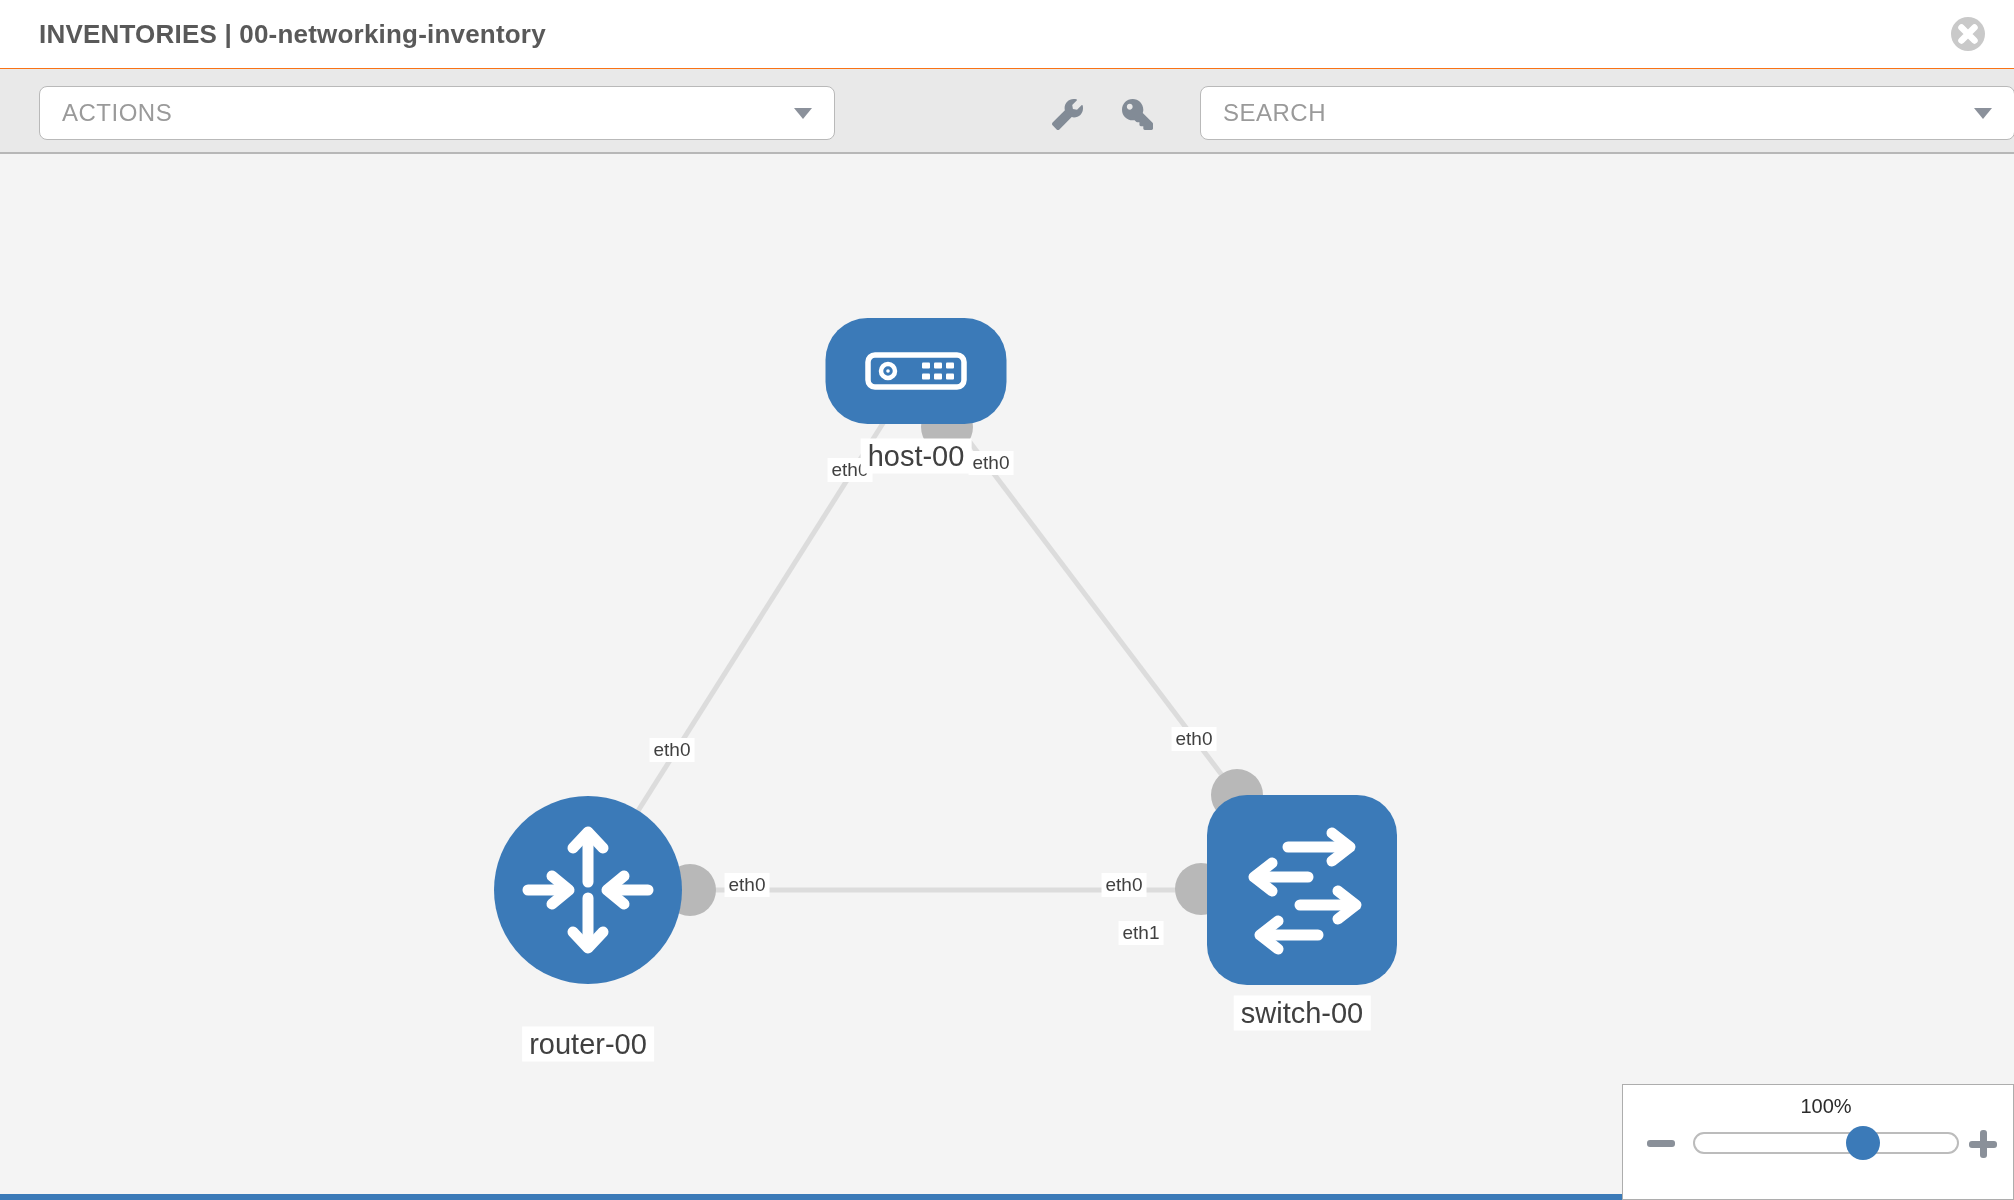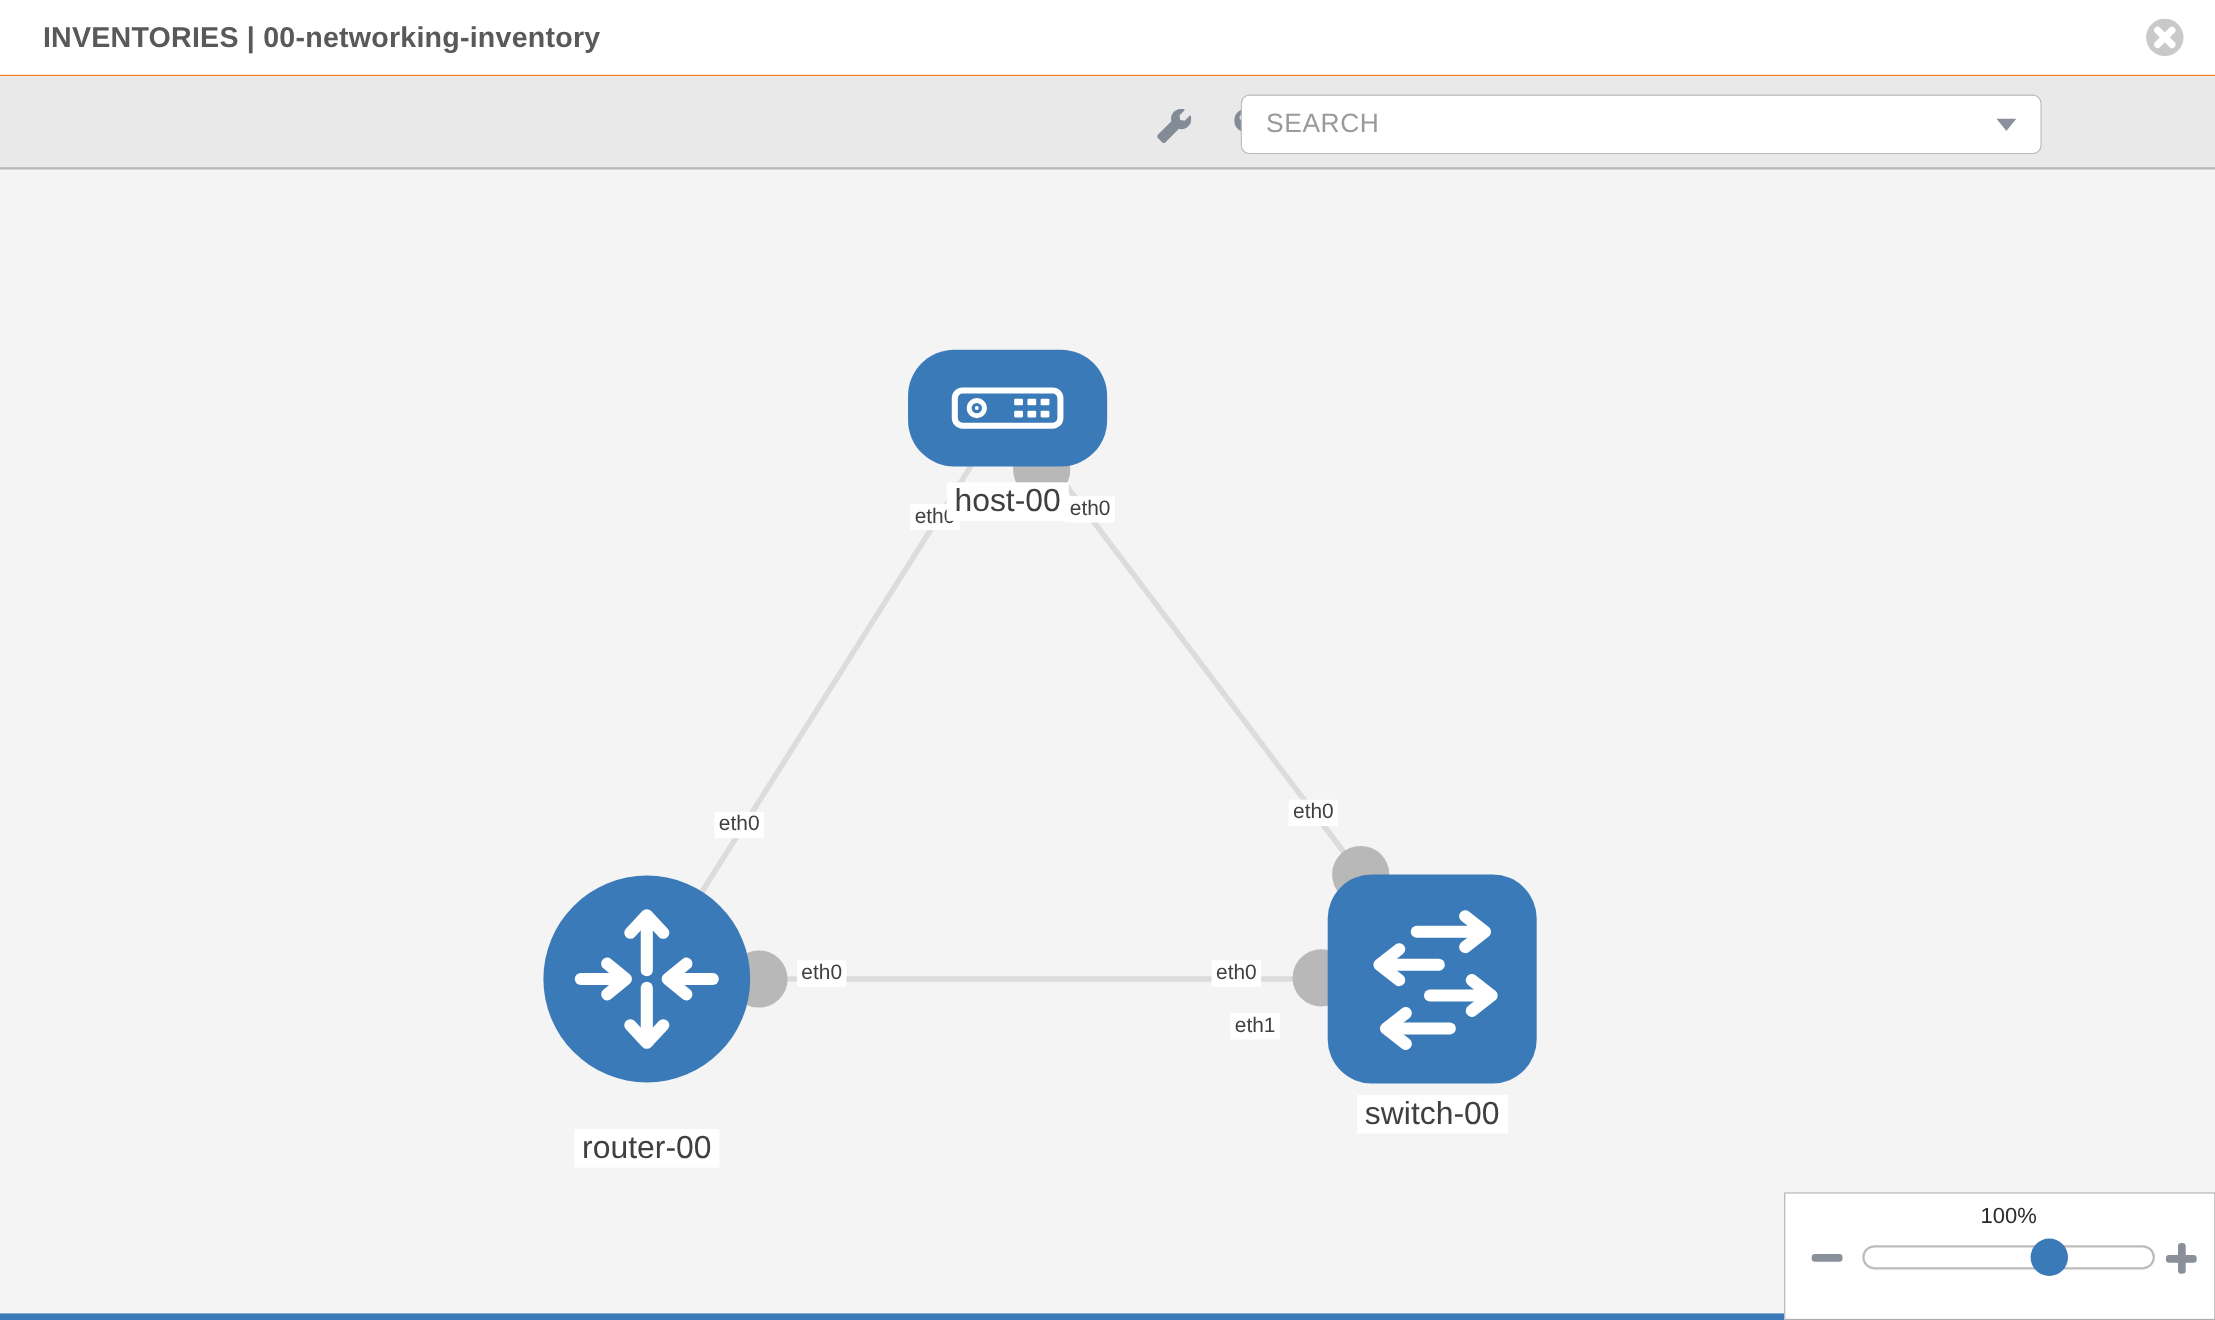--- a/index.html
+++ b/index.html
@@ -17,21 +17,21 @@
   
   .tbar{position:absolute;top:69px;left:0;width:100%;height:85px;background:#e9e9e9;
         border-bottom:2px solid #b7b7b7;z-index:10;box-sizing:border-box;}
   .select{position:absolute;top:17px;height:54px;background:#fff;border:1px solid #b9b9b9;
         border-radius:8px;display:flex;align-items:center;justify-content:space-between;
         padding:0 22px;box-sizing:border-box;cursor:pointer;}
   .select .sel-label{font-size:24px;color:#9a9a9a;letter-spacing:.5px;}
   .caret{width:0;height:0;border-left:9px solid transparent;border-right:9px solid transparent;
         border-top:11px solid #8b919b;}
   .sel-actions{left:39px;width:796px;}
-  .sel-search{left:1128px;width:728px;}
+  .sel-search{left:1200px;width:815px;}
   .tool-btn{position:absolute;top:27px;width:42px;height:36px;border:none;background:none;padding:0;
         cursor:pointer;display:flex;align-items:center;justify-content:center;}
   .tool-wrench{left:1046px;}
   .tool-key{left:1116px;}
 
   
   #topo-svg{position:absolute;top:0;left:0;z-index:1;}
   #labels{position:absolute;top:0;left:0;width:100%;height:100%;z-index:2;}
   #labels div{position:absolute;transform:translate(-50%,-50%);background:#fff;white-space:nowrap;}
   .node-label{font-size:29px;color:#404040;padding:1px 7px;}
@@ -128,20 +128,24 @@
     <span class="hdr-title">INVENTORIES | 00-networking-inventory</span>
     <button class="close-btn">
       <svg viewBox="0 0 36 36" width="36" height="36">
         <circle cx="18" cy="18" r="17" fill="#c9c9c9"></circle>
         <path d="M11.5 11.5 L24.5 24.5 M24.5 11.5 L11.5 24.5" stroke="#fff" stroke-width="6.5" stroke-linecap="round"></path>
       </svg>
     </button>
   </div>
 
   <div class="tbar">
+    <div class="select sel-actions">
+      <span class="sel-label">ACTIONS</span>
+      <span class="caret"></span>
+    </div>
     <button class="tool-btn tool-wrench">
       <svg viewBox="0 0 512 512" width="31" height="31">
         <path fill="#828b96" d="M507.73 109.1c-2.24-9.03-13.54-12.09-20.12-5.51l-74.36 74.36-67.88-11.31-11.31-67.88 74.36-74.36c6.62-6.62 3.43-17.9-5.66-20.16C387.9.84 372.2 0 356.8 0 273.6 0 208 67.6 208 148.8c0 12.98 1.74 25.54 4.97 37.5L9.37 389.9c-12.5 12.5-12.5 32.76 0 45.25l67.48 67.48c12.5 12.5 32.76 12.5 45.25 0l203.6-203.6c11.96 3.23 24.52 4.97 37.5 4.97 81.2 0 148.8-65.6 148.8-148.8 0-15.4-.84-31.1-4.27-45.2z"></path>
       </svg>
     </button>
     <button class="tool-btn tool-key">
       <svg viewBox="0 0 512 512" width="31" height="31">
         <g transform="translate(512,0) scale(-1,1)">
           <path fill="#828b96" d="M512 176.001C512 273.203 433.202 352 336 352c-11.22 0-22.19-1.062-32.827-3.069l-24.012 27.014A23.999 23.999 0 0 1 261.223 384H224v40c0 13.255-10.745 24-24 24h-40v40c0 13.255-10.745 24-24 24H24c-13.255 0-24-10.745-24-24v-78.059c0-6.365 2.529-12.47 7.029-16.971l161.802-161.802C166.885 218.994 160 198.311 160 176 160 78.798 238.797.001 335.999 0 433.488-.001 512 78.511 512 176.001zM336 128c0 26.51 21.49 48 48 48s48-21.49 48-48-21.49-48-48-48-48 21.49-48 48z"></path>
         </g>

